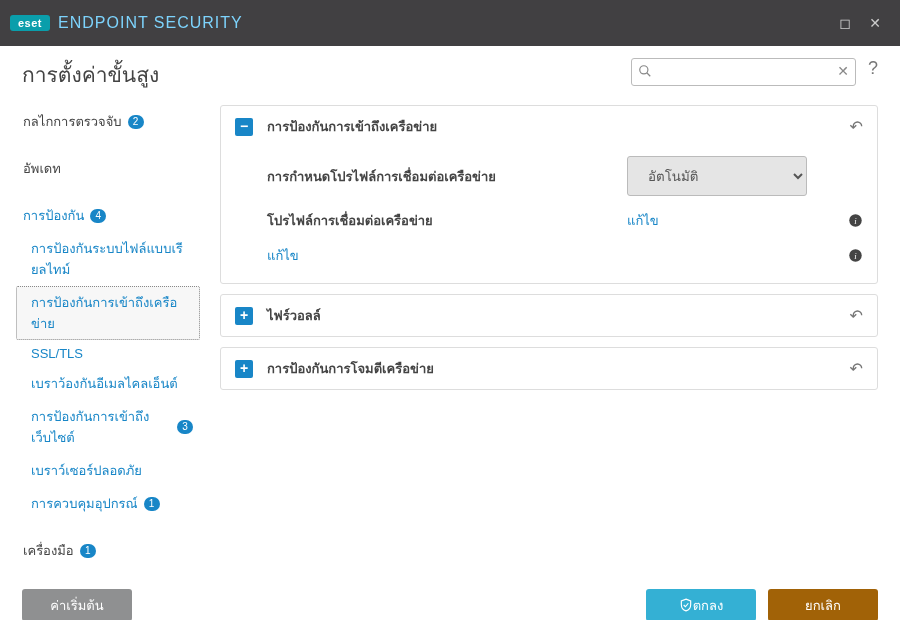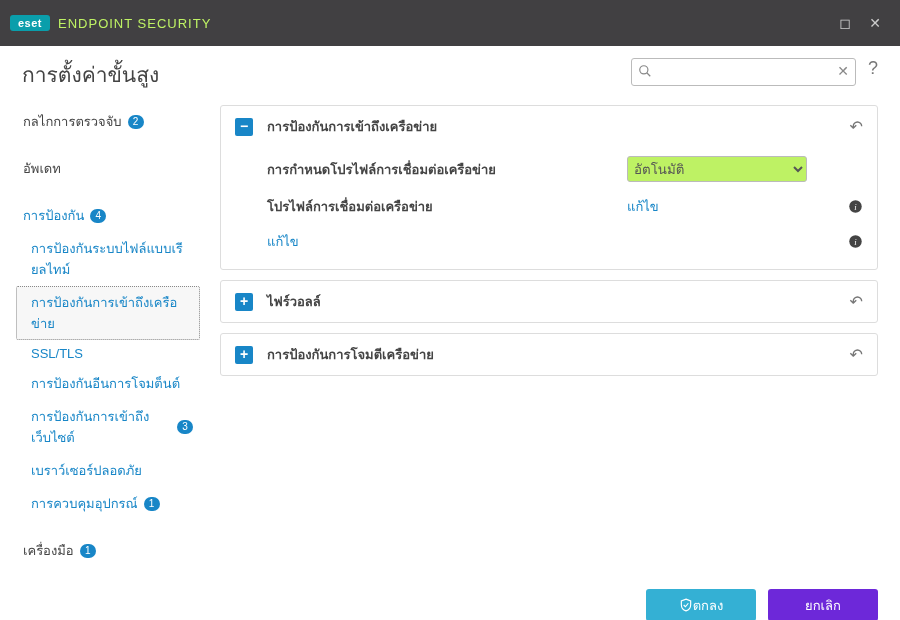--- a/index.html
+++ b/index.html
@@ -1,19 +1,19 @@
 <!DOCTYPE html>
 <html><head>
 <meta charset="utf-8">
 <style>
   * { box-sizing: border-box; margin: 0; padding: 0; }
   body { font-family: "Segoe UI", Tahoma, sans-serif; font-size: 13px; color: #333; background: #fff; width: 900px; height: 620px; overflow: hidden; }
   .titlebar { background: #414042; color: #ddd; height: 46px; display: flex; align-items: center; padding: 0 10px; }
   .titlebar .logo { background: #0a9eab; color: #fff; font-weight: bold; font-size: 11px; letter-spacing: 0.5px; padding: 2px 8px; border-radius: 3px; margin-right: 8px; }
-  .titlebar .product { color: #bef264; font-size: 13px; letter-spacing: 1px; }
+  .titlebar .product { color: #7dd3fc; font-size: 16px; letter-spacing: 1px; }
   .titlebar .spacer { flex: 1; }
   .titlebar .winbtn { width: 30px; text-align: center; color: #ccc; cursor: pointer; font-size: 14px; }
   .header { display: flex; align-items: flex-start; padding: 12px 22px 8px 22px; }
   .header h1 { font-size: 21px; font-weight: normal; color: #444; flex: 1; }
   .searchwrap { position: relative; width: 225px; }
   .searchwrap input { width: 100%; height: 28px; border: 1px solid #bbb; border-radius: 3px; padding: 0 26px; font-size: 13px; }
   .searchwrap .sicon { position: absolute; left: 7px; top: 6px; color: #888; }
   .searchwrap .cicon { position: absolute; right: 7px; top: 5px; color: #888; cursor: pointer; font-size: 14px; }
   .help { margin-left: 12px; color: #777; font-size: 18px; cursor: pointer; }
   .body { display: flex; height: calc(620px - 30px - 56px - 56px); }
@@ -28,28 +28,28 @@
   .panel { border: 1px solid #ddd; border-radius: 3px; margin-bottom: 10px; background: #fff; }
   .panel-head { display: flex; align-items: center; padding: 10px 14px; cursor: pointer; }
   .toggle { width: 18px; height: 18px; background: #1886c7; color: #fff; font-weight: bold; font-size: 14px; line-height: 16px; text-align: center; border-radius: 2px; margin-right: 14px; }
   .panel-head .title { flex: 1; font-weight: 600; color: #444; }
   .undo { color: #777; font-size: 16px; cursor: pointer; }
   .panel-body { padding: 2px 14px 10px 46px; }
   .row { display: flex; align-items: center; padding: 7px 0; }
   .row .label { flex: 0 0 360px; color: #444; font-weight: bold; }
   .row .control { flex: 1; }
   .row .info { color: #555; cursor: pointer; }
-  select.dd { width: 180px; height: 26px; border: 1px solid #bbb; border-radius: 3px; background: #bef264; padding: 0 2px; color: #555; }
+  select.dd { width: 180px; height: 40px; border: 1px solid #bbb; border-radius: 3px; background: #e5e5e5; padding: 0 16px; color: #555; }
   .editlink { color: #1886c7; cursor: pointer; }
   .footer { height: 56px; display: flex; align-items: center; padding: 0 22px; gap: 12px; }
   .footer .spacer { flex: 1; }
   .btn { min-width: 110px; height: 32px; border: none; border-radius: 3px; cursor: pointer; font-size: 13px; }
   .btn-default { background: #8f9091; color: #fff; }
   .btn-primary { background: #34b0d4; color: #fff; display: inline-flex; align-items: center; justify-content: center; gap: 0; }
-  .btn-muted { background: #6d28d9; color: #fff; }
+  .btn-muted { background: #a16207; color: #fff; }
   svg { display: block; }
 </style>
 </head>
 <body>
 
 <div class="titlebar">
   <span class="logo">eset</span>
   <span class="product">ENDPOINT SECURITY</span>
   <span class="spacer"></span>
   <span class="winbtn">◻</span>
@@ -89,21 +89,21 @@
     <div class="item link sub">
       <span>การป้องกันระบบไฟล์แบบเรียลไทม์</span>
     </div>
     <div class="item link sub selected">
       <span>การป้องกันการเข้าถึงเครือข่าย</span>
     </div>
     <div class="item link sub">
       <span>SSL/TLS</span>
     </div>
     <div class="item link sub">
-      <span>การป้องกันอีนการโจมต็นต์</span>
+      <span>เบราว้องกันอีเมลไคลเอ็นต์</span>
     </div>
     <div class="item link sub">
       <span>การป้องกันการเข้าถึงเว็บไซต์</span>
       <span class="badge">3</span>
     </div>
     <div class="item link sub">
       <span>เบราว์เซอร์ปลอดภัย</span>
     </div>
     <div class="item link sub">
       <span>การควบคุมอุปกรณ์</span>
@@ -170,20 +170,21 @@
       <div class="panel-head">
         <span class="toggle">+</span>
         <span class="title">การป้องกันการโจมตีเครือข่าย</span>
         <span class="undo">↶</span>
       </div>
     </div>
   </div>
 </div>
 
 <div class="footer">
+  <button class="btn btn-default">ค่าเริ่มต้น</button>
   <span class="spacer"></span>
   <button class="btn btn-primary">
     <span>
       <svg width="14" height="14" viewBox="0 0 24 24" fill="#fff">
           <path d="M12 2l8 3v6c0 5-3.5 9.7-8 11-4.5-1.3-8-6-8-11V5l8-3z" fill="none" stroke="#fff" stroke-width="2"></path>
           <path d="M8 12l3 3 5-6" fill="none" stroke="#fff" stroke-width="2"></path>
         </svg>
     </span>
     <span>ตกลง</span>
   </button>

